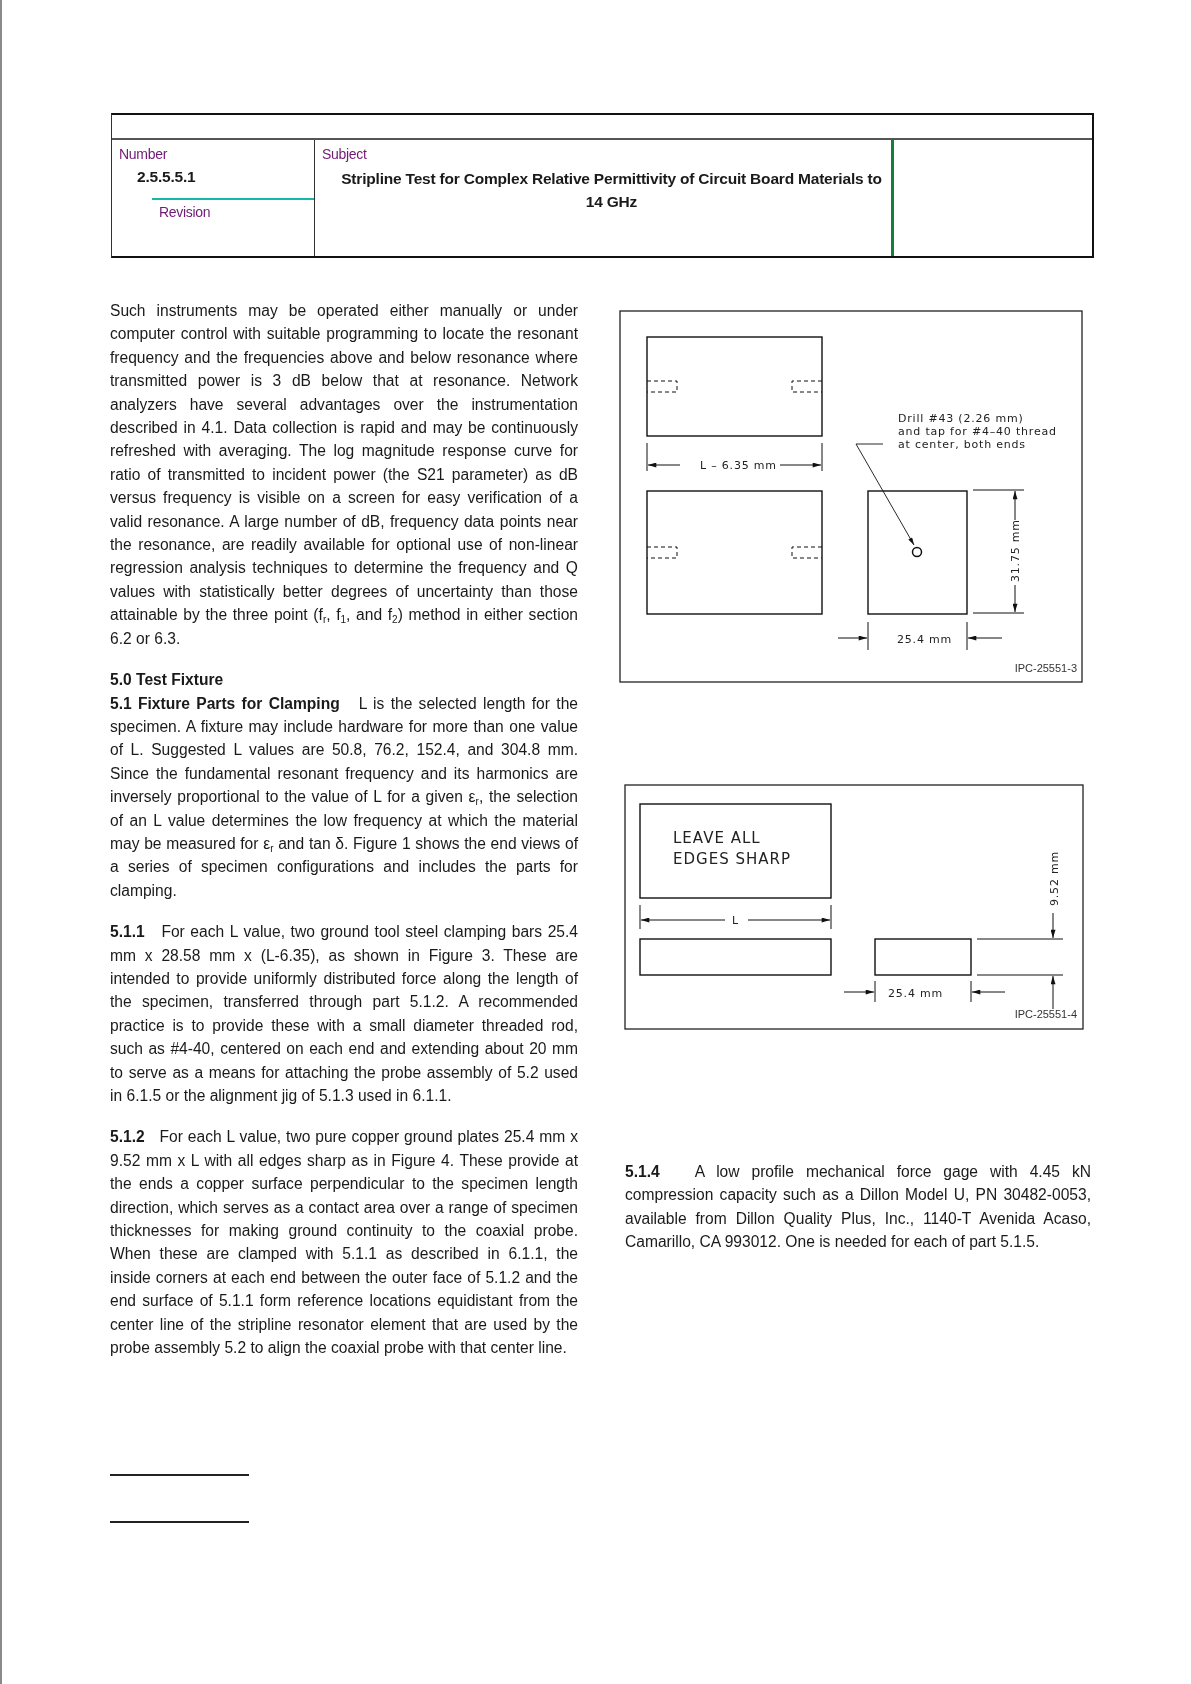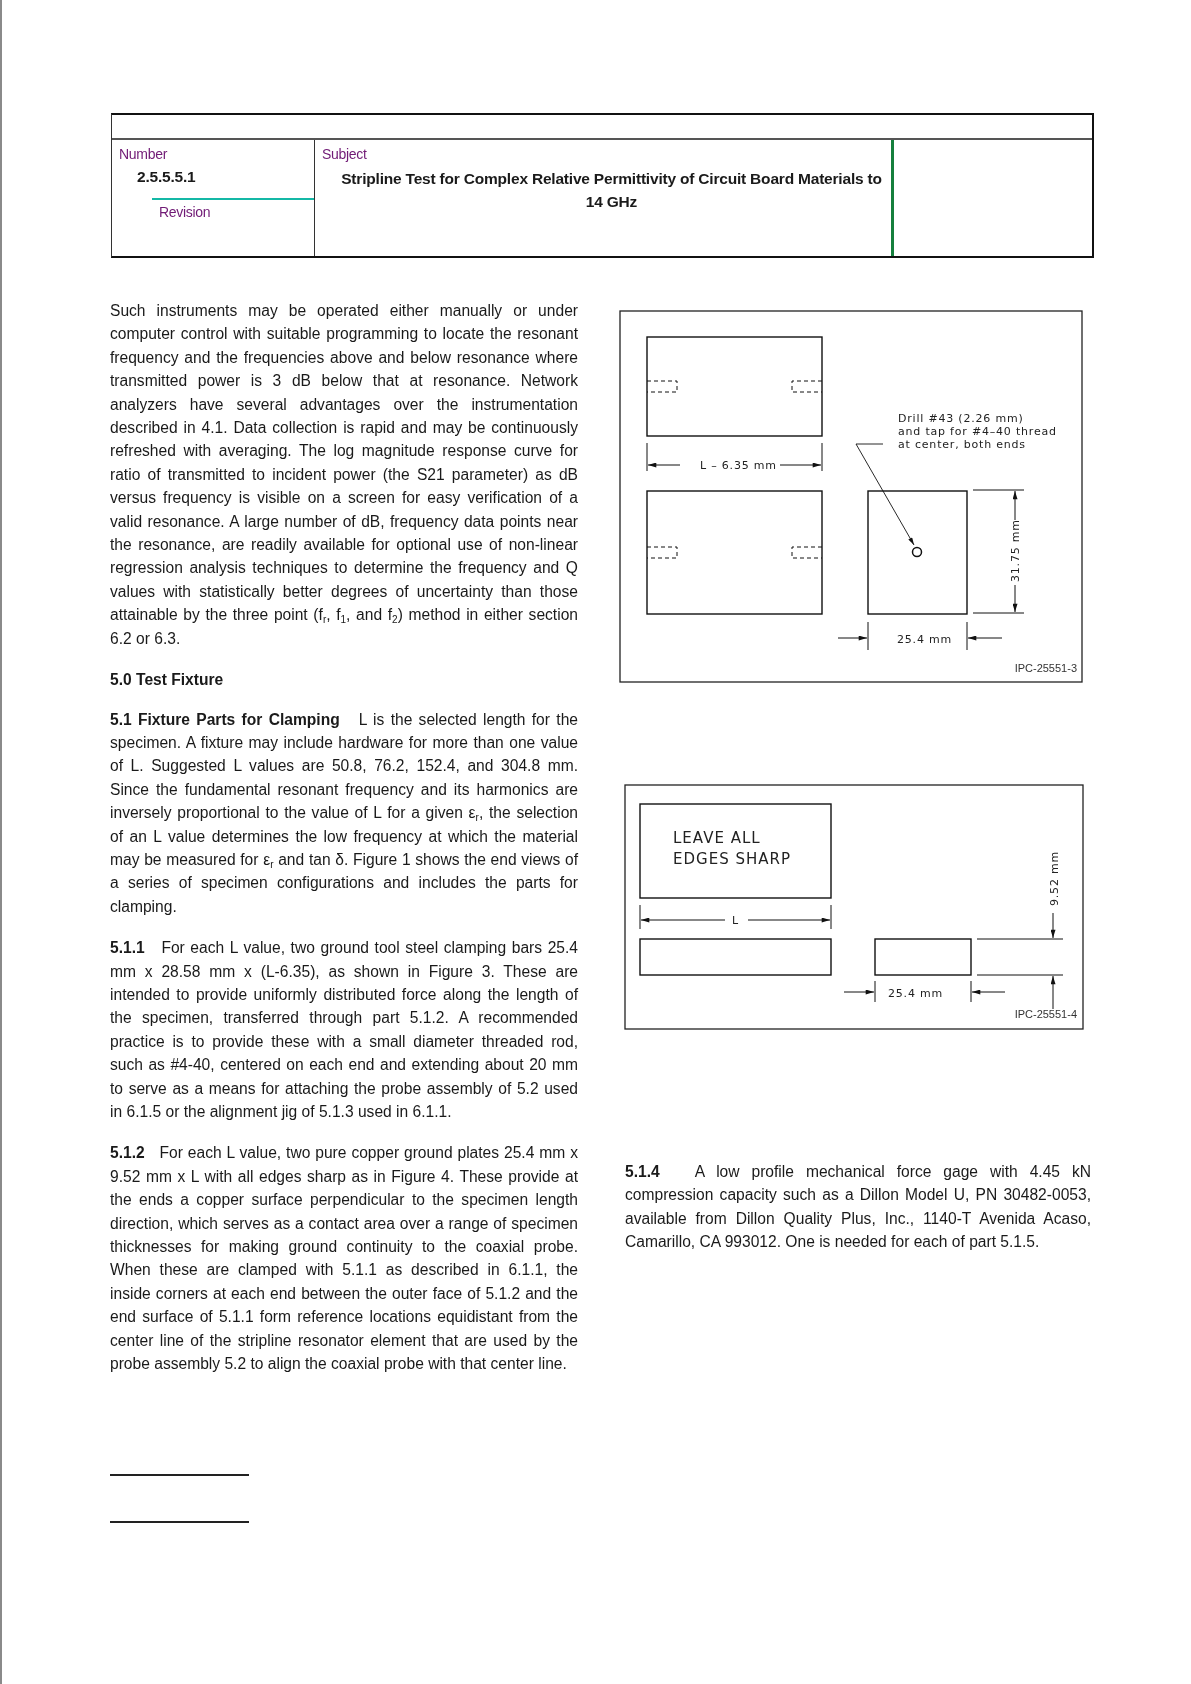--- a/index.html
+++ b/index.html
@@ -47,21 +47,21 @@
     </div>
   </div>
   <div class="col-sub">
     <span class="lbl">Subject</span>
     <span class="val">Stripline Test for Complex Relative Permittivity of Circuit Board Materials to 14 GHz</span>
   </div>
 </div>
 
 <div class="col left">
   <p><span>Such instruments may be operated either manually or under computer control with suitable programming to locate the resonant frequency and the frequencies above and below resonance where transmitted power is 3 dB below that at resonance. Network analyzers have several advantages over the instrumentation described in 4.1. Data collection is rapid and may be continuously refreshed with averaging. The log magnitude response curve for ratio of transmitted to incident power (the S21 parameter) as dB versus frequency is visible on a screen for easy verification of a valid resonance. A large number of dB, frequency data points near the resonance, are readily available for optional use of non-linear regression analysis techniques to determine the frequency and Q values with statistically better degrees of uncertainty than those attainable by the three point (</span><span>f</span><sub>r</sub><span>, f</span><sub>1</sub><span>, and f</span><sub>2</sub><span>) method in either section 6.2 or 6.3.</span></p>
-  <p class="h" style="margin-bottom:16px">5.0  Test Fixture</p>
+  <p class="h" style="margin-bottom:0">5.0  Test Fixture</p>
   <p><span class="h">5.1  Fixture Parts for Clamping</span>&nbsp;&nbsp; <span>L is the selected length for the specimen. A fixture may include hardware for more than one value of L. Suggested L values are 50.8, 76.2, 152.4, and 304.8 mm. Since the fundamental resonant frequency and its harmonics are inversely proportional to the value of L for a given ε</span><sub>r</sub><span>, the selection of an L value determines the low frequency at which the material may be measured for ε</span><sub>r</sub><span> and tan δ. Figure 1 shows the end views of a series of specimen configurations and includes the parts for clamping.</span></p>
   <p><span class="h">5.1.1</span>&nbsp;&nbsp; <span>For each L value, two ground tool steel clamping bars 25.4 mm x 28.58 mm x (L-6.35), as shown in Figure 3. These are intended to provide uniformly distributed force along the length of the specimen, transferred through part 5.1.2. A recommended practice is to provide these with a small diameter threaded rod, such as #4-40, centered on each end and extending about 20 mm to serve as a means for attaching the probe assembly of 5.2 used in 6.1.5 or the alignment jig of 5.1.3 used in 6.1.1.</span></p>
   <p><span class="h">5.1.2</span>&nbsp;&nbsp; <span>For each L value, two pure copper ground plates 25.4 mm x 9.52 mm x L with all edges sharp as in Figure 4. These provide at the ends a copper surface perpendicular to the specimen length direction, which serves as a contact area over a range of specimen thicknesses for making ground continuity to the coaxial probe. When these are clamped with 5.1.1 as described in 6.1.1, the inside corners at each end between the outer face of 5.1.2 and the end surface of 5.1.1 form reference locations equidistant from the center line of the stripline resonator element that are used by the probe assembly 5.2 to align the coaxial probe with that center line.</span></p>
 </div>
 
 <div class="fnline" style="top:1474px"></div>
 <div class="fnline" style="top:1521px"></div>
 
 <div class="col right">
   <p><span class="h">5.1.4</span>&nbsp;&nbsp; <span>A low profile mechanical force gage with 4.45 kN compression capacity such as a Dillon Model U, PN 30482-0053, available from Dillon Quality Plus, Inc., 1140-T Avenida Acaso, Camarillo, CA 993012. One is needed for each of part 5.1.5.</span></p>

